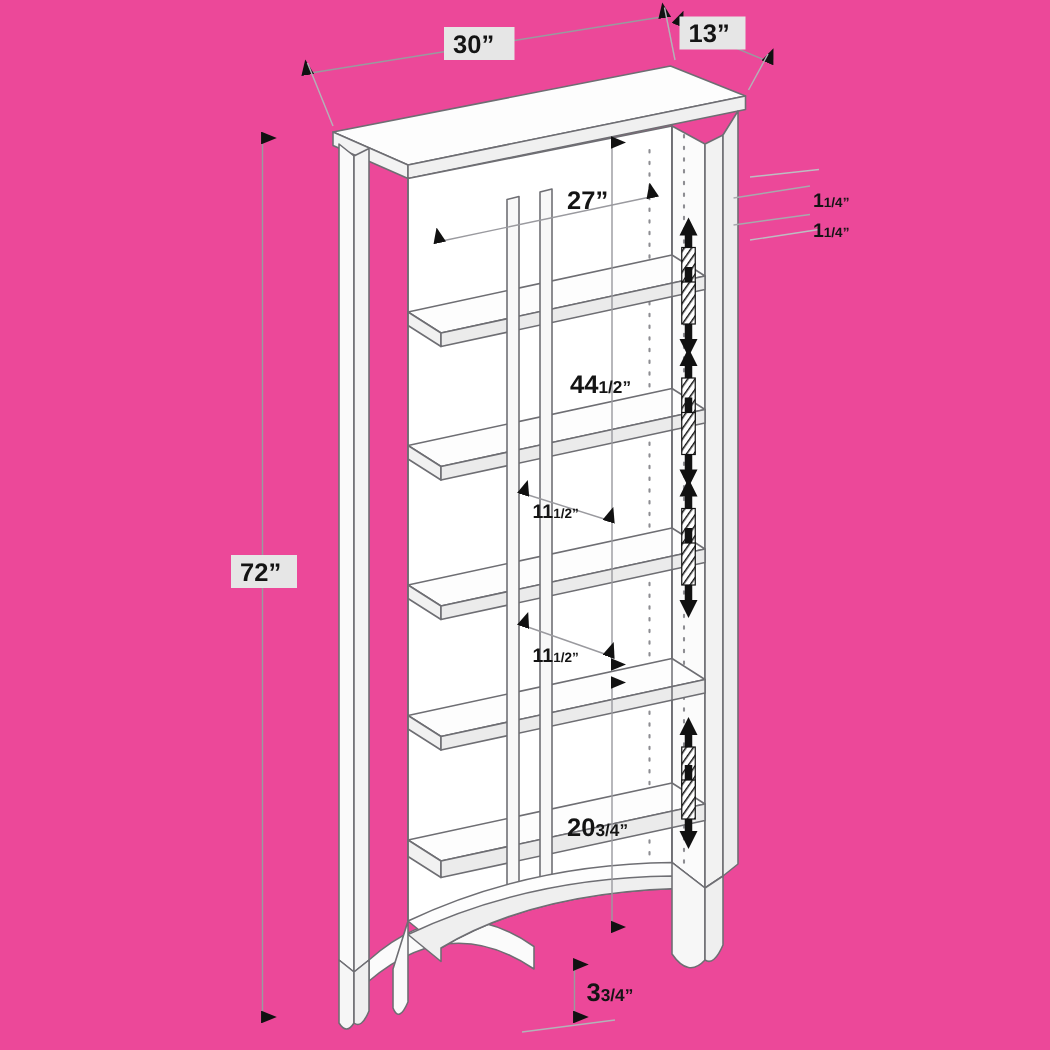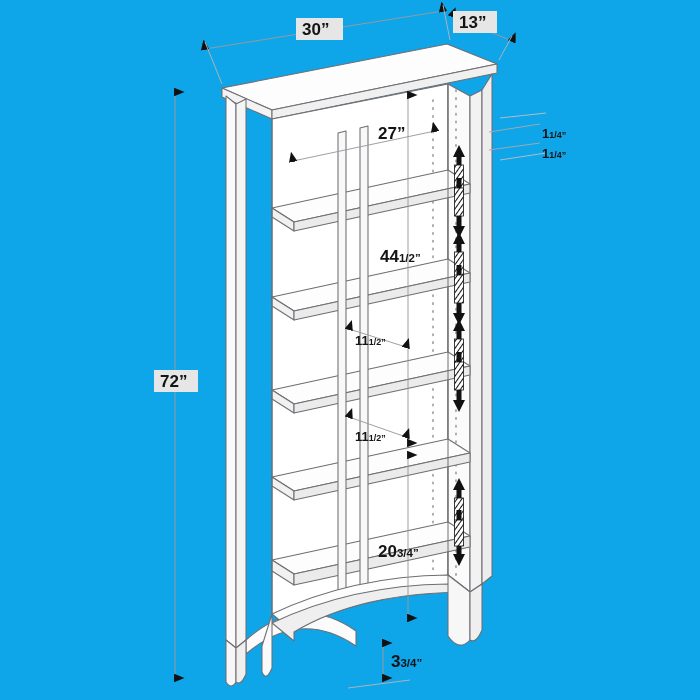--- a/index.html
+++ b/index.html
@@ -1,18 +1,18 @@
 <!DOCTYPE html>
 <html><head>
 <meta charset="utf-8">
 <style>
   html,body{margin:0;padding:0;background:#ffffff;}
   body{width:700px;height:700px;overflow:hidden;
        font-family:"Liberation Sans",sans-serif;}
-  #stage{position:relative;width:700px;height:700px;background:#0ea5e9;}
+  #stage{position:relative;width:700px;height:700px;background:#ec4899;}
   svg{display:block;}
   .dimtext{font-family:"Liberation Sans",sans-serif;font-weight:bold;fill:#141414;}
   .dimwhole{font-size:17px;font-weight:bold;}
   .dimfrac{font-size:11.5px;font-weight:bold;}
   .dimsmall{font-size:13px;font-weight:bold;}
   .dimfracsmall{font-size:9px;font-weight:bold;}
 </style>
 </head>
 <body>
 

